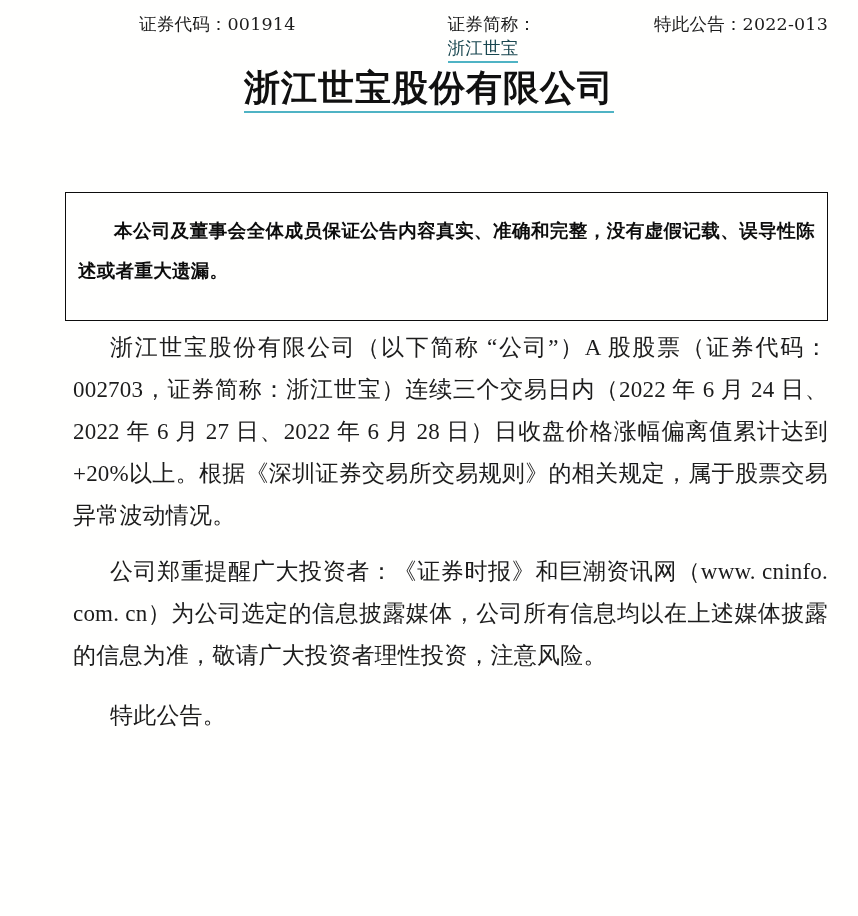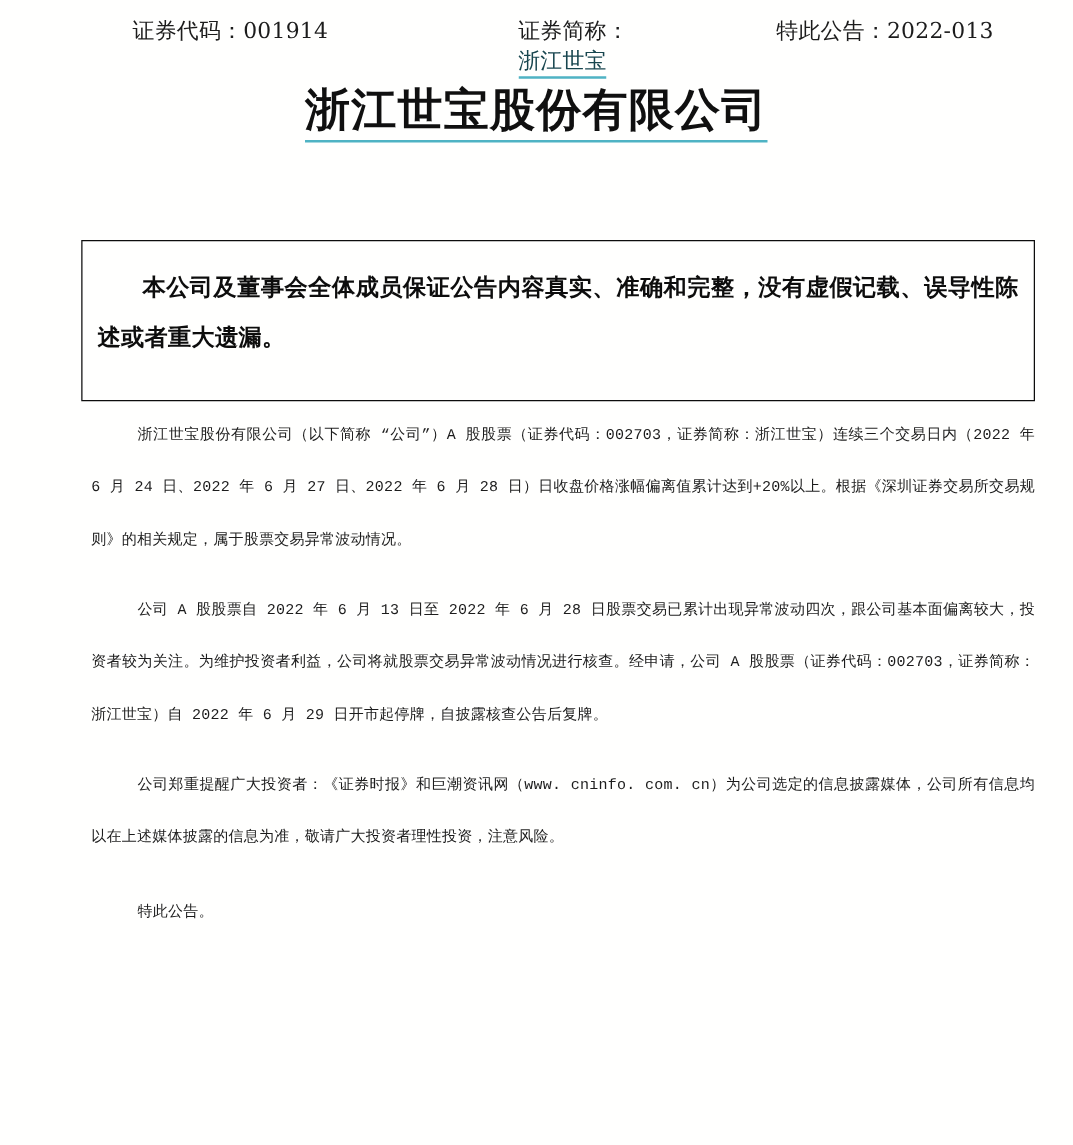--- a/index.html
+++ b/index.html
@@ -23,21 +23,21 @@
     background: #fffffe;
   }
 
   
   .doc-header {
     position: absolute;
     top: 12px;
     left: 73px;
     right: 30px;
     display: flex;
-    justify-content: center;
+    justify-content: flex-end;
     align-items: baseline;
     font-size: 17.5px;
     letter-spacing: 0.2px;
     white-space: nowrap;
     color: #1c1c1c;
   }
   .hdr-item { display: inline-flex; align-items: baseline; }
   .hdr-code  { margin-right: 152px; }
   .hdr-abbr  { margin-right: 118px; flex-direction: column; }
   .hdr-label { }
@@ -104,22 +104,22 @@
   }
 
   
   .body-area {
     position: absolute;
     top: 327px;
     left: 73px;
     width: 755px;
   }
   .para {
-    font-family: Liberation Mono, monospace;
-    font-size: 12px;
+    font-family: Liberation Serif, serif;
+    font-size: 23px;
     line-height: 42px;
     text-indent: 37px;
     letter-spacing: 0.2px;
     color: #1c1c1c;
     text-align: justify;
     text-justify: inter-character;
     margin: 0 0 14px 0;
   }
   .para:last-child { margin-bottom: 0; }
   .para-closing { margin-top: 18px; }
@@ -148,18 +148,17 @@
     <span class="underlined">浙江世宝股份有限公司</span>
   </div>
 
 
   <div class="disclaimer-box">
     <div class="disclaimer-text">本公司及董事会全体成员保证公告内容真实、准确和完整，没有虚假记载、误导性陈述或者重大遗漏。</div>
   </div>
 
   <div class="body-area">
     <p class="para">浙江世宝股份有限公司（以下简称 “公司”）A 股股票（证券代码：002703，证券简称：浙江世宝）连续三个交易日内（2022 年 6 月 24 日、2022 年 6 月 27 日、2022 年 6 月 28 日）日收盘价格涨幅偏离值累计达到+20%以上。根据《深圳证券交易所交易规则》的相关规定，属于股票交易异常波动情况。</p>
-    <p class="para">公司 A 股股票自 2022 年 6 月 13 日至 2022 年 6 月 28 日股票交易已累计出现异常波动四次，跟公司基本面偏离较大，投资者较为关注。为维护投资者利益，公司将就股票交易异常波动情况进行核查。经申请，公司 A 股股票（证券代码：002703，证券简称：浙江世宝）自 2022 年 6 月 29 日开市起停牌，自披露核查公告后复牌。</p>
     <p class="para">公司郑重提醒广大投资者：《证券时报》和巨潮资讯网（www. cninfo. com. cn）为公司选定的信息披露媒体，公司所有信息均以在上述媒体披露的信息为准，敬请广大投资者理性投资，注意风险。</p>
     <p class="para para-closing">特此公告。</p>
   </div>
 
 </div>
 
 </body></html>

